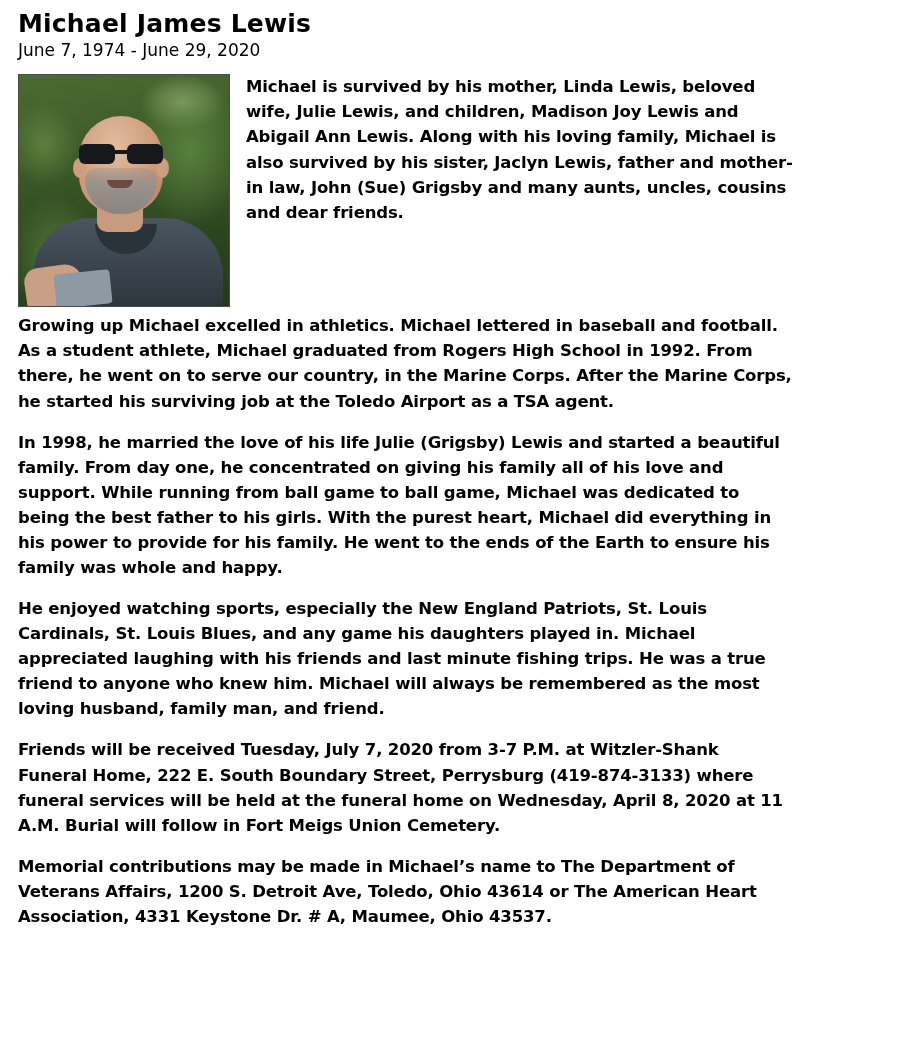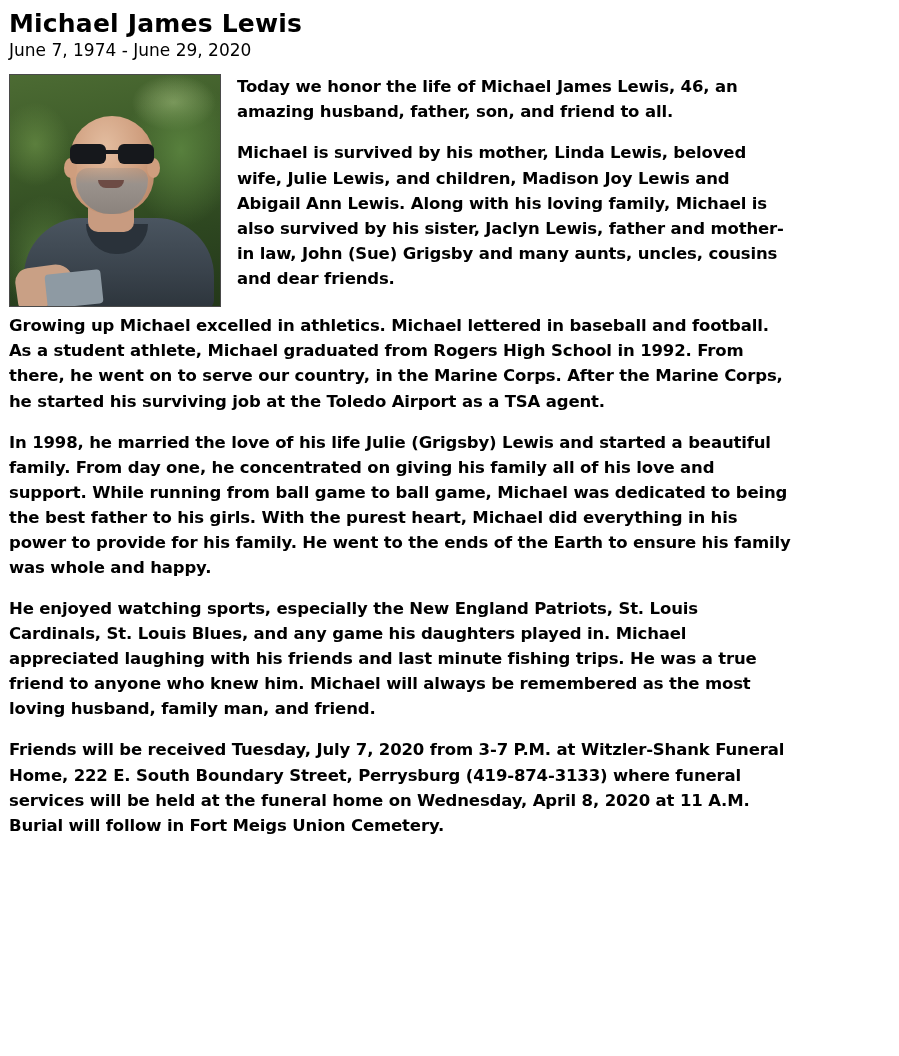--- a/index.html
+++ b/index.html
@@ -9,21 +9,21 @@
   }
   body {
     width: 899px;
     min-height: 1056px;
     font-family: "DejaVu Sans", "Liberation Sans", sans-serif;
     color: #000000;
   }
   .page {
     width: 805px;
     box-sizing: border-box;
-    padding: 10px 12px 8px 9px;
+    padding: 10px 12px 8px 18px;
     position: relative;
   }
   .name {
     font-size: 25px;
     font-weight: bold;
     line-height: 1.15;
     letter-spacing: 0.2px;
     margin: 0 0 2px 0;
   }
   .dates {
@@ -211,24 +211,24 @@
         <div class="subj-glasses">
           <div class="lens l"></div>
           <div class="bridge"></div>
           <div class="lens r"></div>
         </div>
         <div class="subj-hand"></div>
         <div class="subj-item"></div>
       </div>
     </div>
 
-    <p class="para">Today we honor the life of Michael James Lewis, 46, an amazing husband, father, son, and friend to all.</p>
     <p class="para">Michael is survived by his mother, Linda Lewis, beloved wife, Julie Lewis, and children, Madison Joy Lewis and Abigail Ann Lewis. Along with his loving family, Michael is also survived by his sister, Jaclyn Lewis, father and mother-in law, John (Sue) Grigsby and many aunts, uncles, cousins and dear friends.</p>
   </div>
 
   <div class="clear"></div>
 
   <p class="para">Growing up Michael excelled in athletics. Michael lettered in baseball and football. As a student athlete, Michael graduated from Rogers High School in 1992. From there, he went on to serve our country, in the Marine Corps. After the Marine Corps, he started his surviving job at the Toledo Airport as a TSA agent.</p>
   <p class="para">In 1998, he married the love of his life Julie (Grigsby) Lewis and started a beautiful family. From day one, he concentrated on giving his family all of his love and support. While running from ball game to ball game, Michael was dedicated to being the best father to his girls. With the purest heart, Michael did everything in his power to provide for his family. He went to the ends of the Earth to ensure his family was whole and happy.</p>
   <p class="para">He enjoyed watching sports, especially the New England Patriots, St. Louis Cardinals, St. Louis Blues, and any game his daughters played in. Michael appreciated laughing with his friends and last minute fishing trips. He was a true friend to anyone who knew him. Michael will always be remembered as the most loving husband, family man, and friend.</p>
   <p class="para">Friends will be received Tuesday, July 7, 2020 from 3-7 P.M. at Witzler-Shank Funeral Home, 222 E. South Boundary Street, Perrysburg (419-874-3133) where funeral services will be held at the funeral home on Wednesday, April 8, 2020 at 11 A.M. Burial will follow in Fort Meigs Union Cemetery.</p>
+  <p class="para tight">Memorial contributions may be made in Michael’s name to The Department of Veterans Affairs, 1200 S. Detroit Ave, Toledo, Ohio 43614 or The American Heart Association, 4331 Keystone Dr. # A, Maumee, Ohio 43537.</p>
 
 </div>
 
 </body></html>

